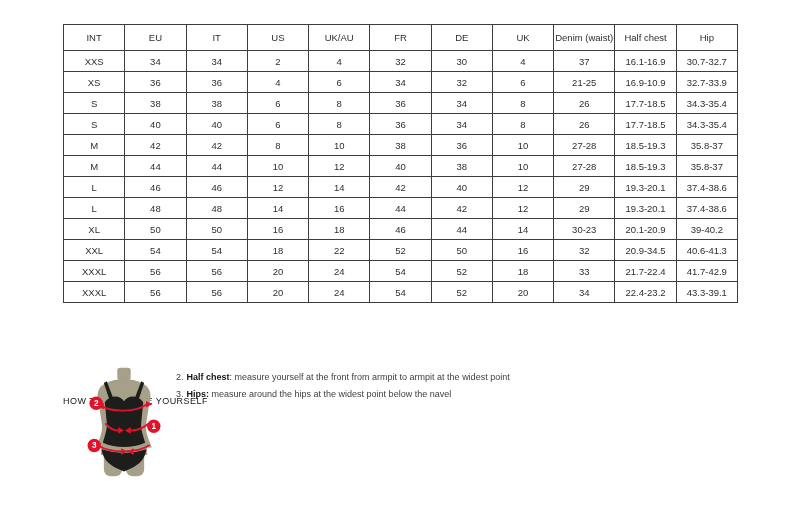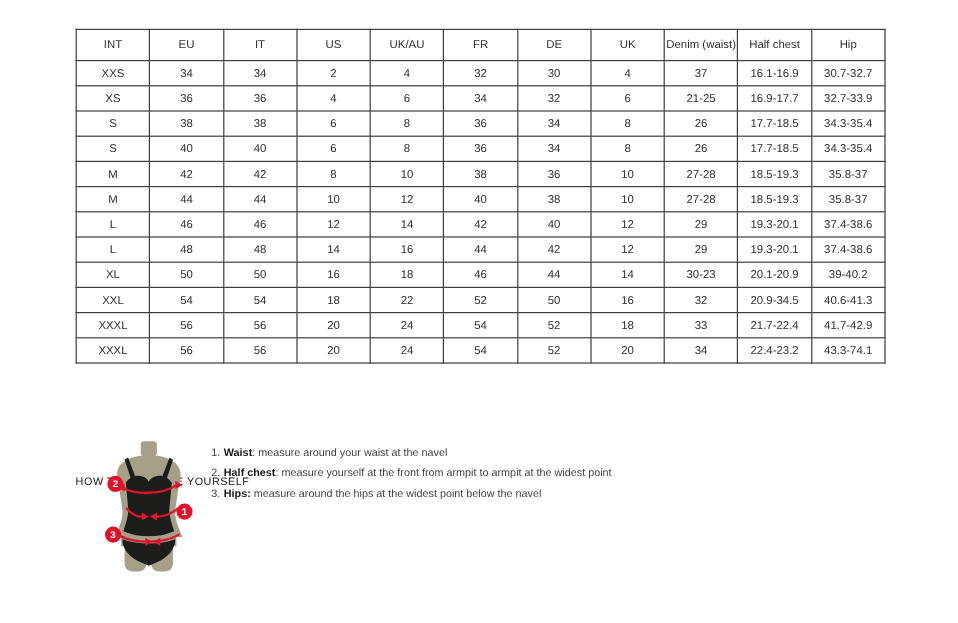--- a/index.html
+++ b/index.html
@@ -75,21 +75,21 @@
       <tr>
         <td>XS</td>
         <td>36</td>
         <td>36</td>
         <td>4</td>
         <td>6</td>
         <td>34</td>
         <td>32</td>
         <td>6</td>
         <td>21-25</td>
-        <td>16.9-17.7</td>
+        <td>16.9-10.9</td>
         <td>32.7-33.9</td>
       </tr>
       <tr>
         <td>S</td>
         <td>38</td>
         <td>38</td>
         <td>6</td>
         <td>8</td>
         <td>36</td>
         <td>34</td>
@@ -206,21 +206,21 @@
         <td>XXXL</td>
         <td>56</td>
         <td>56</td>
         <td>20</td>
         <td>24</td>
         <td>54</td>
         <td>52</td>
         <td>20</td>
         <td>34</td>
         <td>22.4-23.2</td>
-        <td>43.3-74.1</td>
+        <td>43.3-39.1</td>
       </tr>
     </tbody>
 </table>
 
 <div class="measure-title">HOW TO MEASURE YOURSELF</div>
 
 <div class="figure-wrap">
   <svg viewBox="0 0 100 115" xmlns="http://www.w3.org/2000/svg">
 
     <g fill="#a5a087">
@@ -260,21 +260,18 @@
       <circle cx="81" cy="62" r="7" fill="#e2122b"></circle>
       <text x="81" y="65" fill="#ffffff">1</text>
       <circle cx="19" cy="82" r="7" fill="#e2122b"></circle>
       <text x="19" y="85" fill="#ffffff">3</text>
     </g>
   </svg>
 </div>
 
 <div class="measure-list">
   <div class="measure-item">
-    <span class="num">1.</span><span class="lbl">Waist</span><span>: measure around your waist at the navel</span>
-  </div>
-  <div class="measure-item">
     <span class="num">2.</span><span class="lbl">Half chest</span><span>: measure yourself at the front from armpit to armpit at the widest point</span>
   </div>
   <div class="measure-item">
     <span class="num">3.</span><span class="lbl">Hips:</span><span> measure around the hips at the widest point below the navel</span>
   </div>
 </div>
 
 </body></html>

